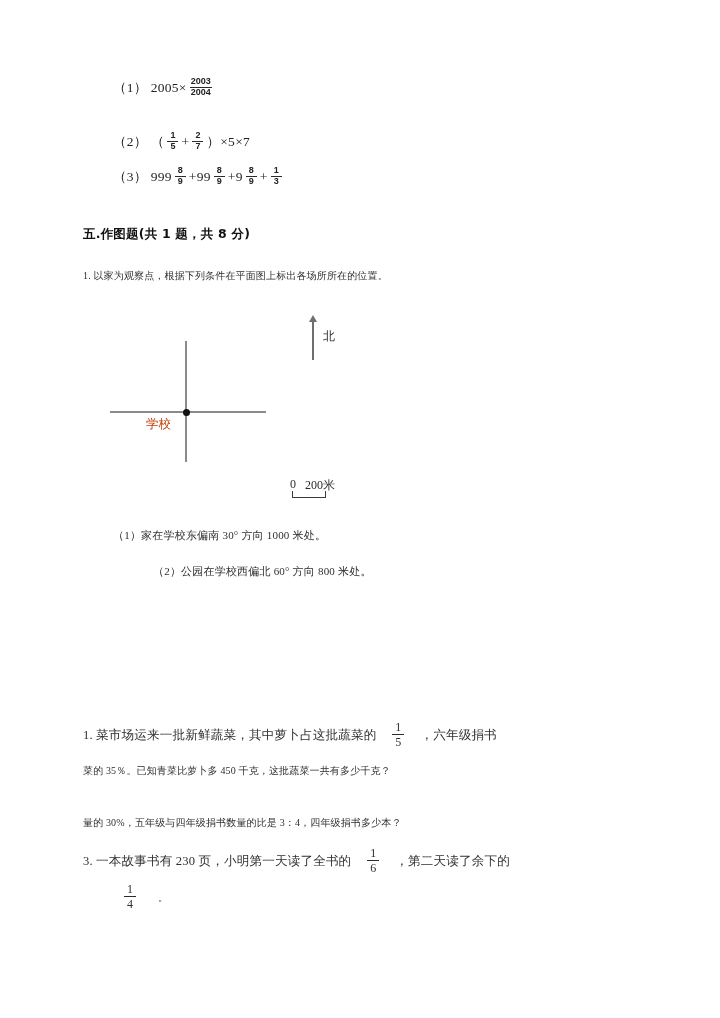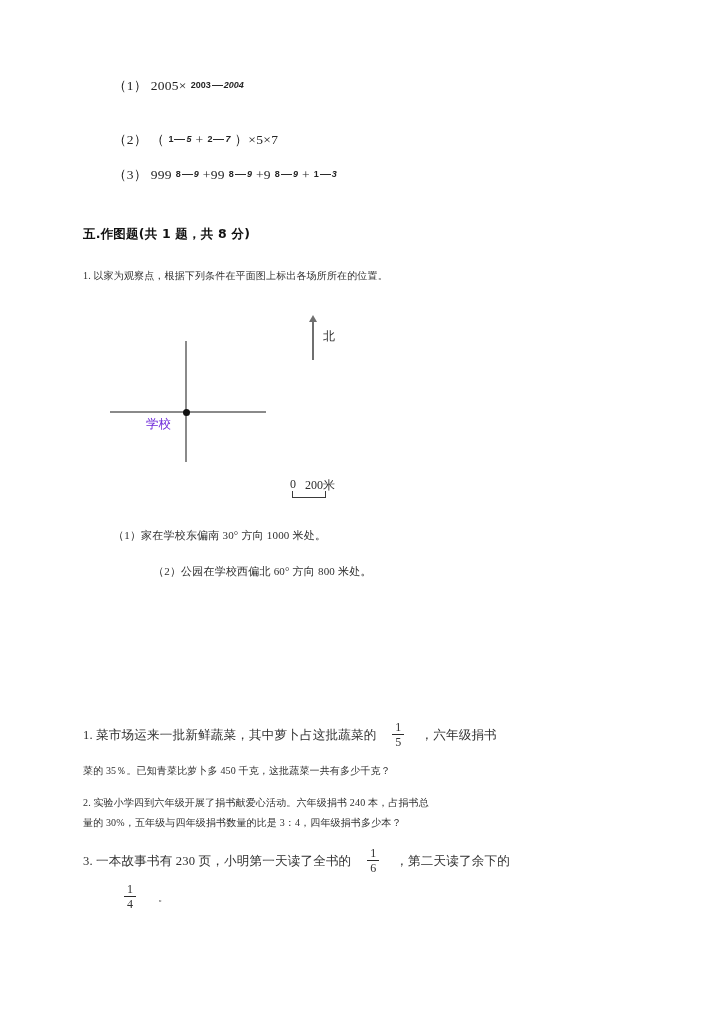--- a/index.html
+++ b/index.html
@@ -38,21 +38,21 @@
     letter-spacing: 0.3px;
     color: #232323;
     display: flex;
     align-items: center;
   }
   .calc-line .lbl { margin-right: 3px; }
 
   
   .frac {
     display: inline-flex;
-    flex-direction: row;
+    flex-direction: column;
     align-items: center;
     justify-content: center;
     vertical-align: middle;
     line-height: 1;
     margin: 0 3px;
     position: relative;
     top: -1px;
   }
   .frac .num,
   .frac .den {
@@ -64,21 +64,21 @@
     letter-spacing: 0;
   }
   .frac .num { padding-bottom: 0.5px; }
   .frac .bar {
     display: block;
     width: 100%;
     min-width: 11px;
     height: 1px;
     background: #2b2b2b;
   }
-  .frac .den { padding-top: 0.5px; font-style: italic; }
+  .frac .den { padding-top: 0.5px; }
 
   
   .frac-lg {
     display: inline-flex;
     flex-direction: column;
     align-items: center;
     justify-content: center;
     vertical-align: middle;
     line-height: 1;
     margin: 0 4px;
@@ -149,21 +149,21 @@
   .origin-dot {
     position: absolute;
     width: 7px;
     height: 7px;
     background: #111;
     border-radius: 50%;
   }
   .school-label {
     position: absolute;
     font-size: 12.5px;
-    color: #6d28d9;
+    color: #c2410c;
     white-space: nowrap;
   }
 
   .north-arrow {
     position: absolute;
   }
   .north-shaft {
     position: absolute;
     width: 1.6px;
     background: #6f6f6f;
@@ -290,21 +290,20 @@
     <span>1. 菜市场运来一批新鲜蔬菜，其中萝卜占这批蔬菜的</span>
     <span class="frac-lg" style="margin-left:16px; margin-right:16px;">
       <span class="num">1</span>
       <span class="bar"></span>
       <span class="den">5</span>
     </span>
     <span>，六年级捐书</span>
   </div>
   <div class="para" style="left:83px; top:763px;">菜的 35％。已知青菜比萝卜多 450 千克，这批蔬菜一共有多少千克？</div>
 
-  <div class="para" style="left:83px; top:795px;">2. 实验小学四到六年级开展了捐书献爱心活动。六年级捐书 240 本，占捐书总</div>
   <div class="para" style="left:83px; top:815px;">量的 30%，五年级与四年级捐书数量的比是 3：4，四年级捐书多少本？</div>
 
   <div class="para-wrap" style="left:83px; top:848px; display:flex; align-items:center;">
     <span>3. 一本故事书有 230 页，小明第一天读了全书的</span>
     <span class="frac-lg" style="margin-left:16px; margin-right:16px;">
       <span class="num">1</span>
       <span class="bar"></span>
       <span class="den">6</span>
     </span>
     <span>，第二天读了余下的</span>

